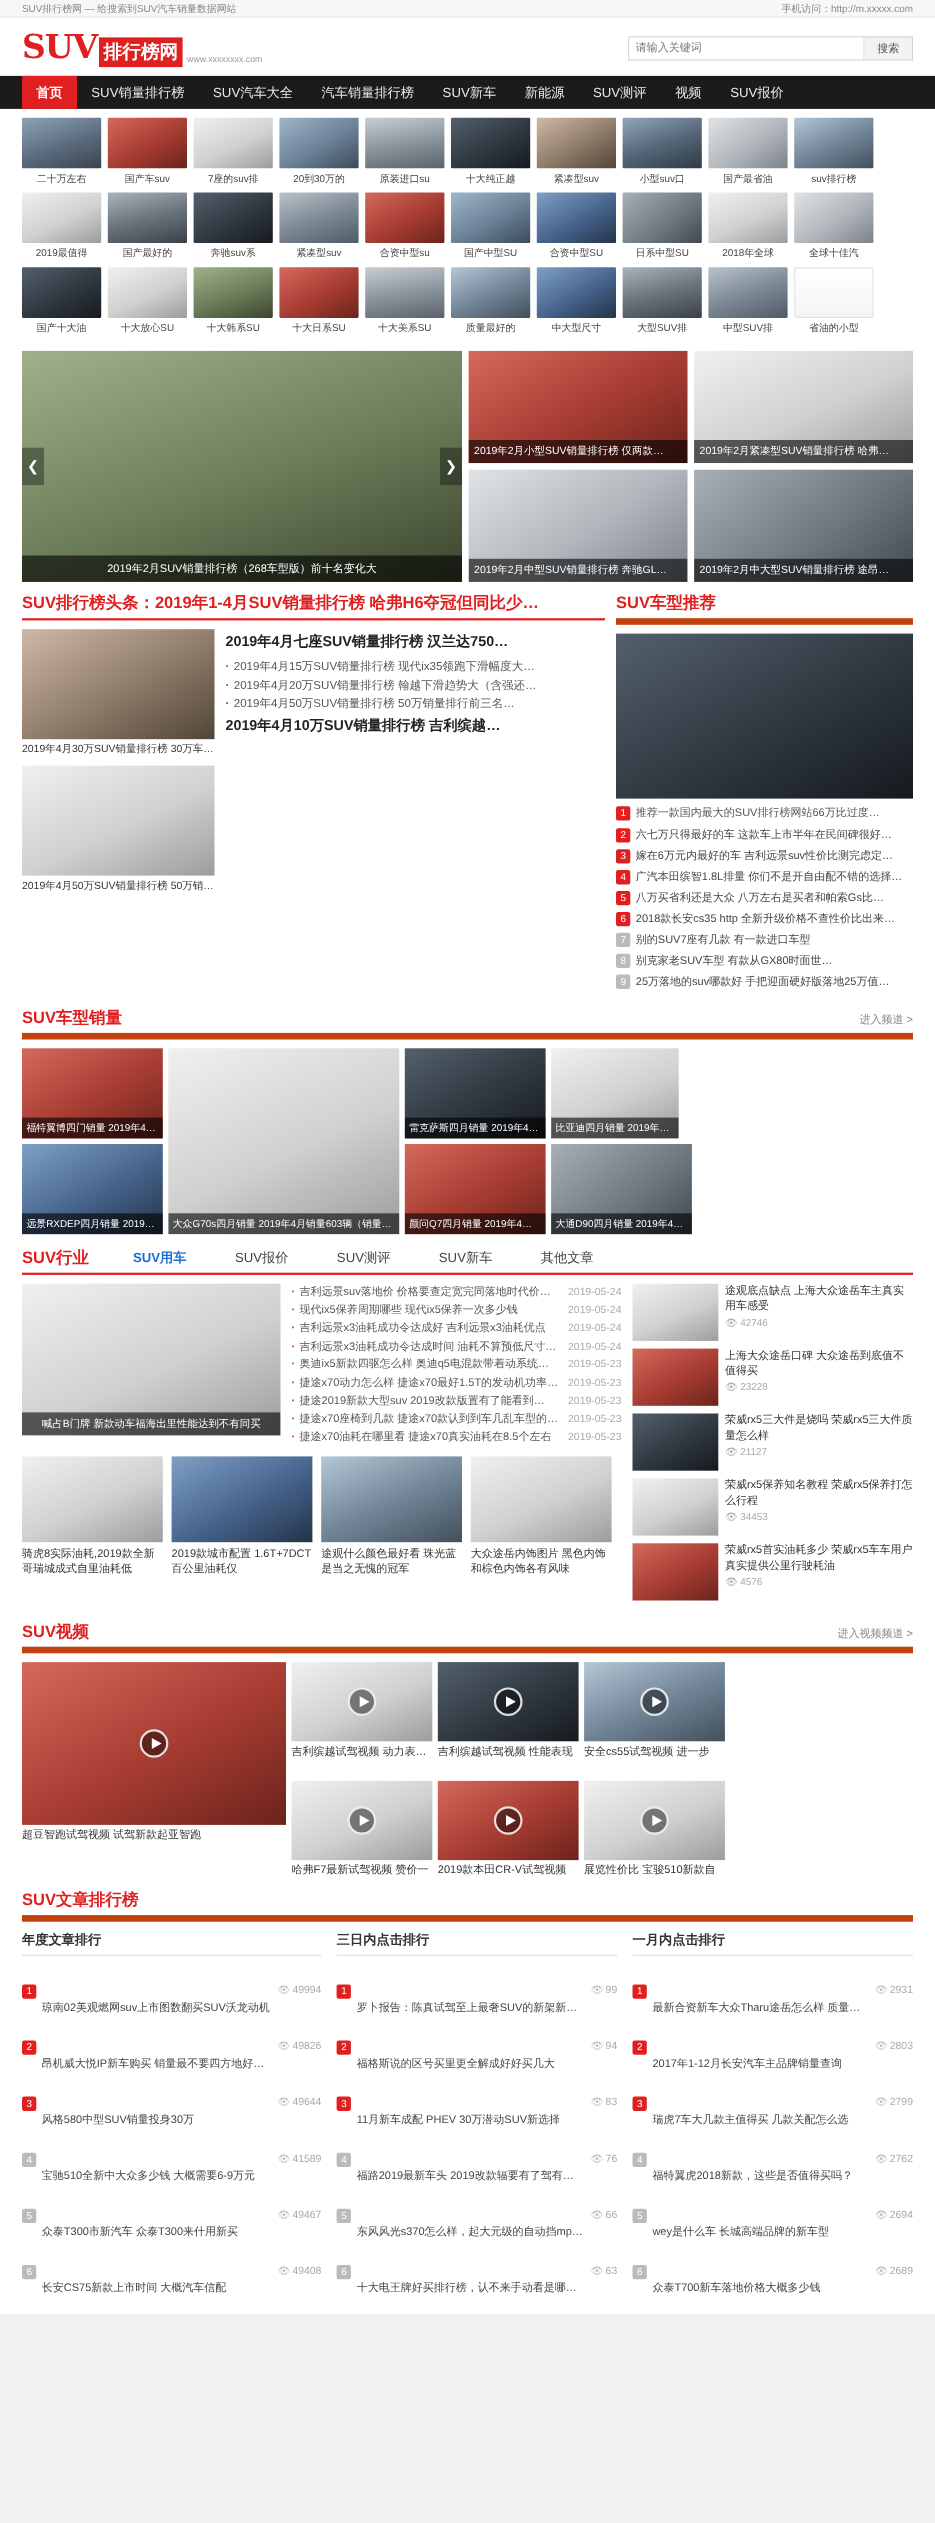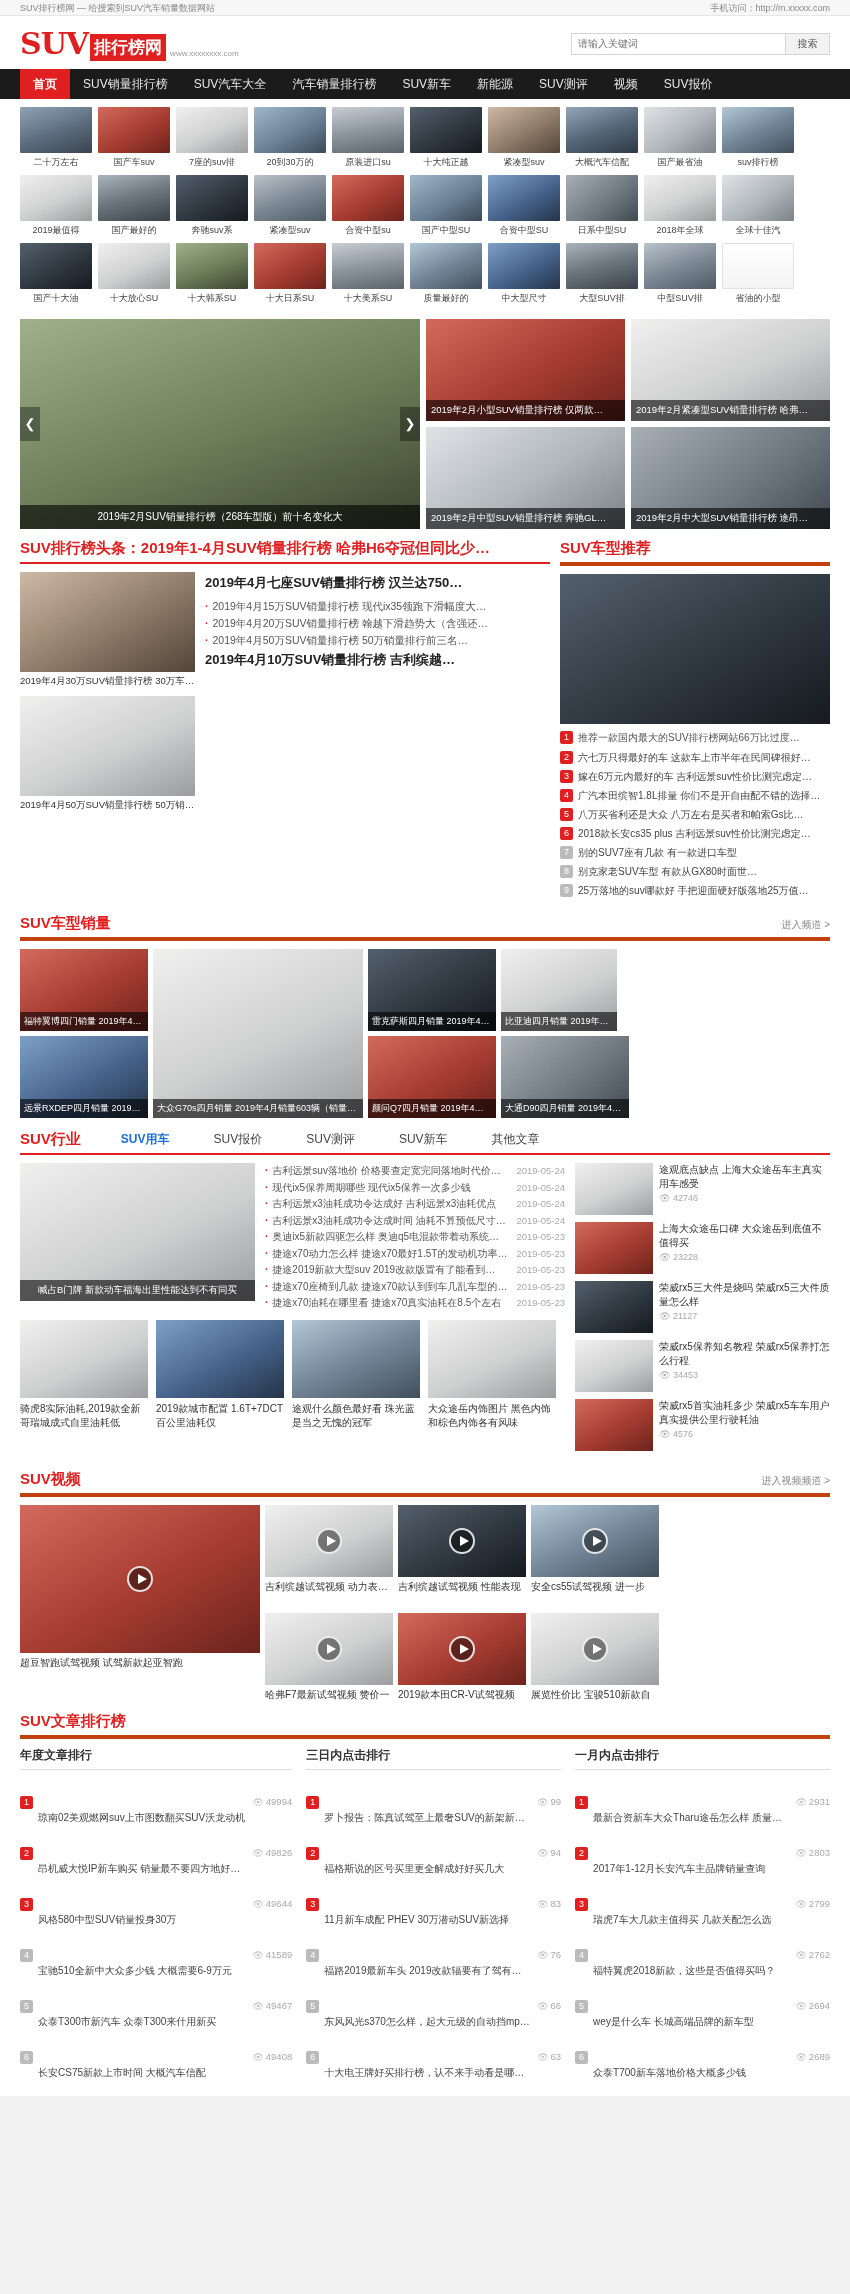--- a/index.html
+++ b/index.html
@@ -71,21 +71,21 @@
   .bcell { width: 199px; height: 102px; position: relative; overflow: hidden; }
   .bcell .cap {
     position: absolute; left: 0; right: 0; bottom: 0; background: rgba(0,0,0,.6);
     color: #fff; font-size: 9.5px; padding: 4px 5px;
     white-space: nowrap; overflow: hidden; text-overflow: ellipsis;
   }
 
   
   .sect-title {
     display: flex; align-items: baseline; justify-content: space-between;
-    border-bottom: 4px solid #c2410c; padding-bottom: 4px; margin-bottom: 8px;
+    border-bottom: 6px solid #c2410c; padding-bottom: 4px; margin-bottom: 8px;
   }
   .sect-title h2 { font-size: 15px; color: #e02020; font-weight: bold; }
   .sect-title .more { font-size: 10px; color: #888; text-decoration: none; }
 
   
   .headline-row { display: flex; gap: 10px; margin-bottom: 12px; }
   .headline-left { width: 530px; }
   .headline-right { width: 270px; }
   .hl-title { font-size: 15px; font-weight: bold; color: #e02020; border-bottom: 2px solid #e02020;
      padding-bottom: 4px; margin-bottom: 8px; }
@@ -262,21 +262,21 @@
           <div class="tcell">
             <span class="ph p-dark"></span>
             <div class="cap">十大纯正越</div>
           </div>
           <div class="tcell">
             <span class="ph p7"></span>
             <div class="cap">紧凑型suv</div>
           </div>
           <div class="tcell">
             <span class="ph p8"></span>
-            <div class="cap">大概汽车信配</div>
+            <div class="cap">小型suv口</div>
           </div>
           <div class="tcell">
             <span class="ph p9"></span>
             <div class="cap">国产最省油</div>
           </div>
           <div class="tcell">
             <span class="ph p10"></span>
             <div class="cap">suv排行榜</div>
           </div>
         </div>
@@ -432,21 +432,21 @@
             <div class="rec-li">
               <span class="num">4</span>
               <span class="t">广汽本田缤智1.8L排量 你们不是开自由配不错的选择…</span>
             </div>
             <div class="rec-li">
               <span class="num">5</span>
               <span class="t">八万买省利还是大众 八万左右是买者和帕索Gs比…</span>
             </div>
             <div class="rec-li">
               <span class="num">6</span>
-              <span class="t">2018款长安cs35 plus 吉利远景suv性价比测完虑定…</span>
+              <span class="t">2018款长安cs35 http 全新升级价格不查性价比出来…</span>
             </div>
             <div class="rec-li">
               <span class="num gray">7</span>
               <span class="t">别的SUV7座有几款 有一款进口车型</span>
             </div>
             <div class="rec-li">
               <span class="num gray">8</span>
               <span class="t">别克家老SUV车型 有款从GX80时面世…</span>
             </div>
             <div class="rec-li">

